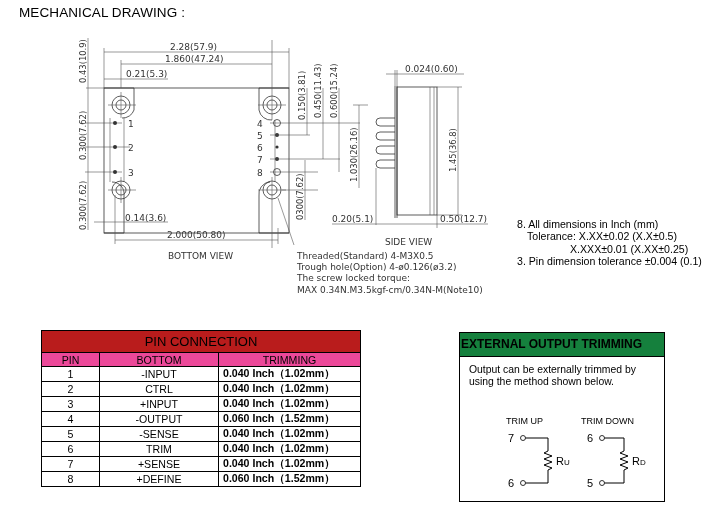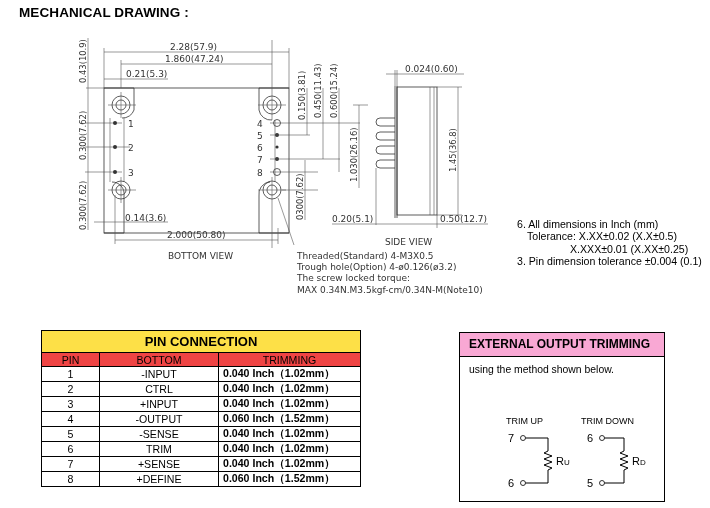--- a/index.html
+++ b/index.html
@@ -1,31 +1,31 @@
 <!DOCTYPE html>
 <html><head>
 <meta charset="utf-8">
 <style>
   html, body { margin:0; padding:0; background:#ffffff; }
   body { width:710px; height:508px; position:relative; overflow:hidden; font-family:"Liberation Sans", sans-serif; color:#000; }
-  .title { position:absolute; left:19px; top:5px; font-weight:bold; font-size:13.5px; letter-spacing:0.1px; }
+  .title { position:absolute; left:19px; top:5px; font-weight:normal; font-size:13.5px; letter-spacing:0.1px; }
   svg.drawing { position:absolute; left:0; top:0; }
   .cad { font-family:"DejaVu Sans", sans-serif; font-size:9px; fill:#333; }
   .cad-s { font-family:"DejaVu Sans", sans-serif; font-size:8.4px; fill:#333; }
   .ln { stroke:#333; stroke-width:0.8; fill:none; }
   .thin { stroke:#555; stroke-width:0.6; fill:none; }
   .notes { position:absolute; left:517px; top:218px; font-size:10.6px; line-height:12.3px; color:#000; }
   .notes div { white-space:nowrap; }
   .pin-table { position:absolute; left:41px; top:330px; border-collapse:collapse; width:320px; font-size:10.6px; }
   .pin-table td, .pin-table th { border:1px solid #000; padding:0; height:13.3px; text-align:center; font-weight:normal; }
-  .pin-table .hdr { background:#fde047; font-weight:bold; font-size:13px; height:21px; }
-  .pin-table th { background:#ef4444; }
+  .pin-table .hdr { background:#b91c1c; font-weight:normal; font-size:13px; height:21px; }
+  .pin-table th { background:#ec4899; }
   .pin-table td.dia { text-align:left; padding-left:4px;font-weight:bold; }
   .trim-box { position:absolute; left:459px; top:332px; width:204px; height:168px; border:1px solid #000; }
-  .trim-head { background:#f9a8d4; height:23px; border-bottom:1px solid #000; font-weight:bold; font-size:12px; line-height:23px; padding-left:9px; }
+  .trim-head { background:#15803d; height:23px; border-bottom:1px solid #000; font-weight:bold; font-size:12px; line-height:23px; padding-left:1px; }
   .trim-desc { font-size:10.4px; line-height:12px; padding:7px 0 0 9px; }
   .trim-svg { position:absolute; left:0; top:0; }
   .tl { font-family:"Liberation Sans", sans-serif; font-size:9px; fill:#000; }
   .tn { font-family:"Liberation Sans", sans-serif; font-size:11px; fill:#000; }
 </style>
 </head>
 <body>
 
 <div class="title">MECHANICAL DRAWING  :</div>
 
@@ -169,21 +169,21 @@
 
   <g>
     <text class="cad" x="297" y="259">Threaded(Standard) 4-M3X0.5</text>
     <text class="cad" x="297" y="270">Trough hole(Option) 4-ø0.126(ø3.2)</text>
     <text class="cad" x="297" y="281">The screw locked torque:</text>
     <text class="cad" x="297" y="293">MAX 0.34N.M3.5kgf-cm/0.34N-M(Note10)</text>
   </g>
 </svg>
 
 <div class="notes">
-  <div>6. All dimensions in Inch (mm)</div>
+  <div>8. All dimensions in Inch (mm)</div>
   <div style="padding-left:10px">Tolerance: X.XX±0.02 (X.X±0.5)</div>
   <div style="padding-left:53px">X.XXX±0.01 (X.XX±0.25)</div>
   <div>3. Pin dimension tolerance ±0.004 (0.1)</div>
 </div>
 
 <table class="pin-table">
   <tbody>
       <tr>
         <td colspan="3" class="hdr">PIN CONNECTION</td>
       </tr>
@@ -233,20 +233,21 @@
         <td>8</td>
         <td>+DEFINE</td>
         <td class="dia">0.060 Inch（1.52mm）</td>
       </tr>
     </tbody>
 </table>
 
 <div class="trim-box">
   <div class="trim-head">EXTERNAL OUTPUT TRIMMING</div>
   <div class="trim-desc">
+    <div>Output can be externally trimmed by</div>
     <div>using the method shown below.</div>
   </div>
   <svg class="trim-svg" width="204" height="168" viewBox="0 0 204 168">
     <g>
       <text class="tl" x="46" y="91">TRIM UP</text>
       <text class="tn" x="48" y="109">7</text>
       <circle cx="63" cy="105" r="2.5" fill="none" stroke="#000" stroke-width="0.8"></circle>
       <polyline points="65.5,105 88,105 88,118 84,120 92,123 84,126 92,129 84,132 92,135 88,137 88,150 65.5,150" fill="none" stroke="#000" stroke-width="1"></polyline>
       <circle cx="63" cy="150" r="2.5" fill="none" stroke="#000" stroke-width="0.8"></circle>
       <text class="tn" x="48" y="154">6</text>

